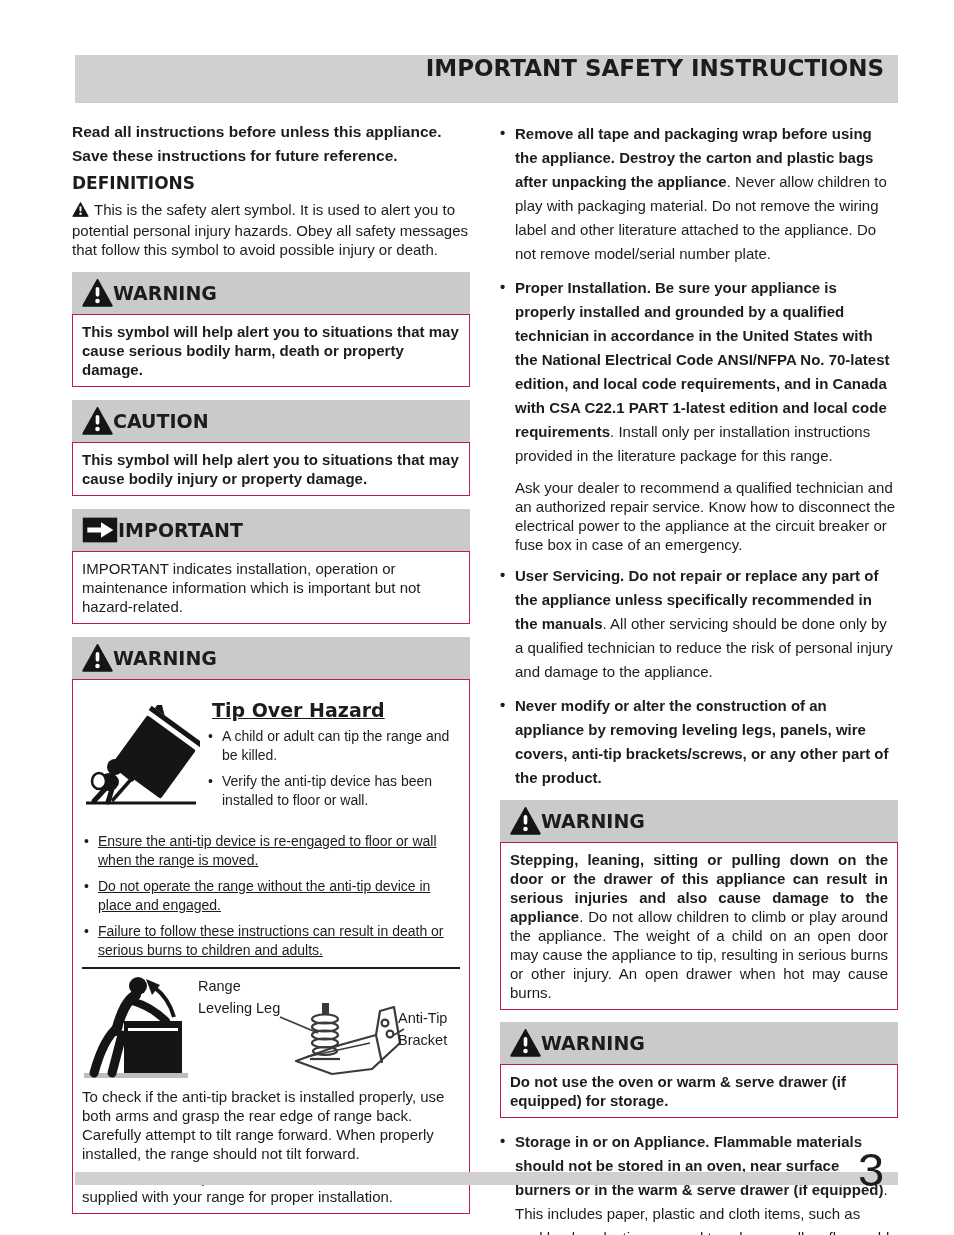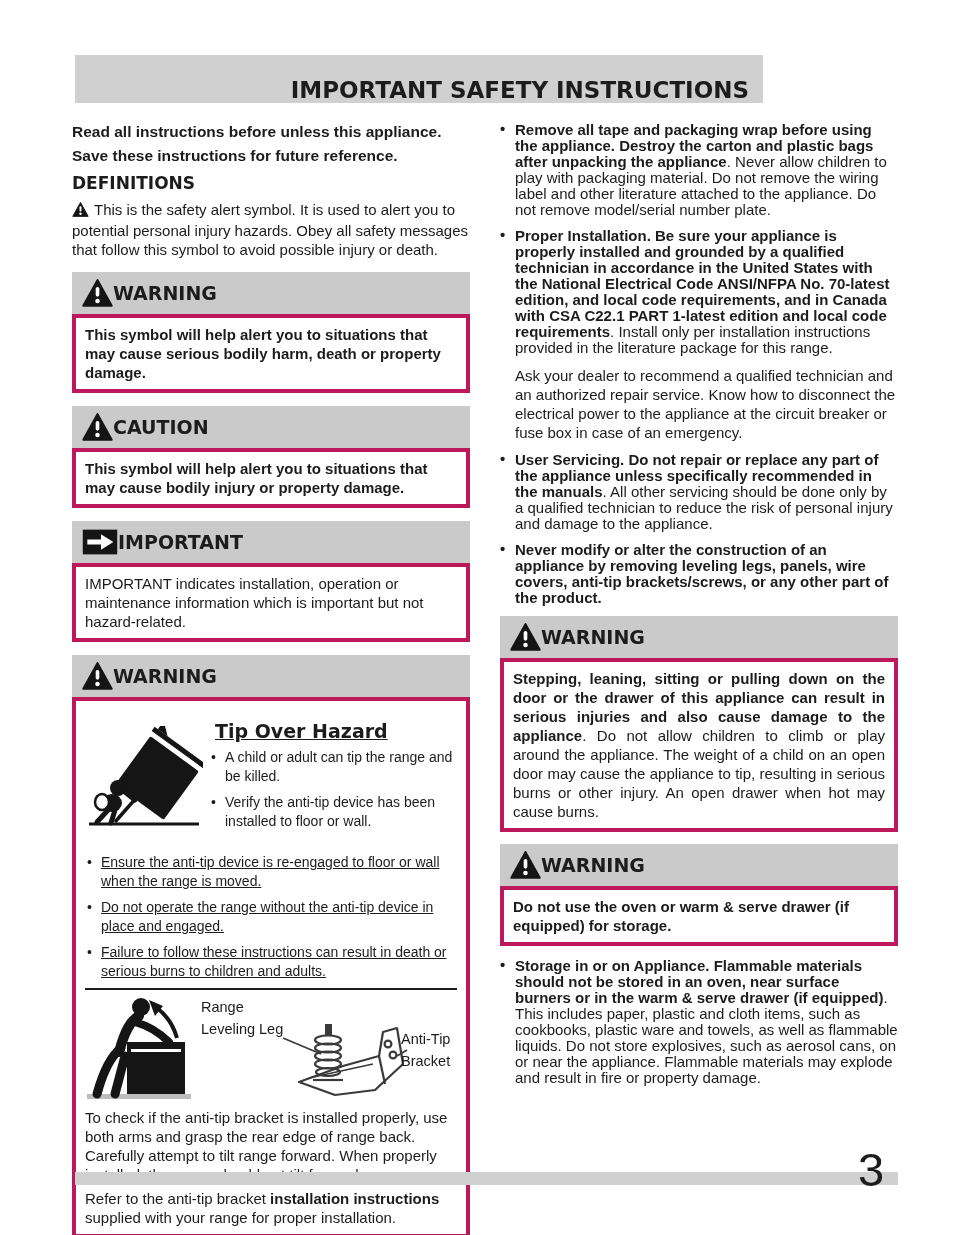--- a/index.html
+++ b/index.html
@@ -3,22 +3,22 @@
 <meta charset="utf-8">
 <style>
   * { margin:0; padding:0; box-sizing:border-box; }
   html,body { background:#fff; }
   .page {
     position:relative; width:954px; height:1235px; background:#ffffff;
     font-family:"Liberation Sans", sans-serif; color:#1c1c1c; overflow:hidden;
   }
   
   .banner {
-    position:absolute; left:75px; top:55px; width:688px; height:48px;
-    background:#d0d0d0; display:flex; align-items:flex-end; justify-content:flex-end;
+    position:absolute; left:75px; top:55px; width:823px; height:48px;
+    background:#d0d0d0; display:flex; align-items:flex-start; justify-content:flex-end;
     padding-right:14px;
   }
   .banner-title { font-family:"DejaVu Sans", sans-serif; font-weight:bold; font-size:23px; color:#1c1c1c; }
 
   
   .col-left  { position:absolute; left:72px;  top:122px; width:398px; }
   .col-right { position:absolute; left:500px; top:122px; width:398px; }
   .bold { font-weight:bold; }
 
   .intro-line { font-weight:bold; font-size:15.5px; line-height:19px; margin-bottom:5px; }
@@ -27,21 +27,21 @@
   .inline-alert { display:inline-block; vertical-align:-2px; margin-right:5px; }
 
   
   .box { margin-top:13px; }
   .box-header {
     background:#cacaca; display:flex; align-items:center; gap:0;
     padding:7px 10px 7px 10px; min-height:42px;
   }
   .box-title { font-family:"DejaVu Sans", sans-serif; font-weight:bold; font-size:19px; }
   .box-body {
-    border:4px solid #be185d; background:#fff; padding:7px 9px;
+    border:1px solid #be185d; background:#fff; padding:7px 9px;
     font-size:15px; line-height:19px;
   }
   .justified { text-align:justify; }
 
   
   .tip-top { display:flex; gap:4px; margin-top:14px; }
   .tip-icon-wrap { width:120px; flex:none; padding-top:4px; }
   .tip-right { flex:1; }
   .hazard-heading {
     font-family:"DejaVu Sans", sans-serif; font-weight:bold; font-size:19px;
@@ -53,21 +53,21 @@
   .tip-sep { border:none; border-top:2px solid #1c1c1c; margin:4px 0 4px; }
   .diagram { position:relative; height:112px; margin-bottom:2px; }
   .diagram svg.diagram-art { position:absolute; left:0; top:0; }
   .diagram-label { position:absolute; font-size:14.5px; line-height:22px; }
   .label-leg { left:116px; top:2px; width:84px; }
   .label-bracket { left:316px; top:34px; width:62px; }
   .check-para { margin-top:2px; }
   .refer-para { margin-top:5px; }
 
   
-  .rb { position:relative; padding-left:15px; margin-bottom:10px; font-size:15px; line-height:16px; }
+  .rb { position:relative; padding-left:15px; margin-bottom:10px; font-size:15px; line-height:24px; }
   .rb::before { content:"\2022"; position:absolute; left:0; top:-1px; font-weight:bold; }
   .plain-para { padding-left:15px; margin-bottom:10px; font-size:15px; line-height:19px; }
   .col-right .box { margin-top:0; margin-bottom:12px; }
 
   
   .footer-bar { position:absolute; left:75px; top:1172px; width:823px; height:13px; background:#d0d0d0; }
   .page-number { position:absolute; left:858px; top:1146px; font-size:47px; line-height:1; color:#1c1c1c; z-index:2; }
 </style>
 </head>
 <body>

